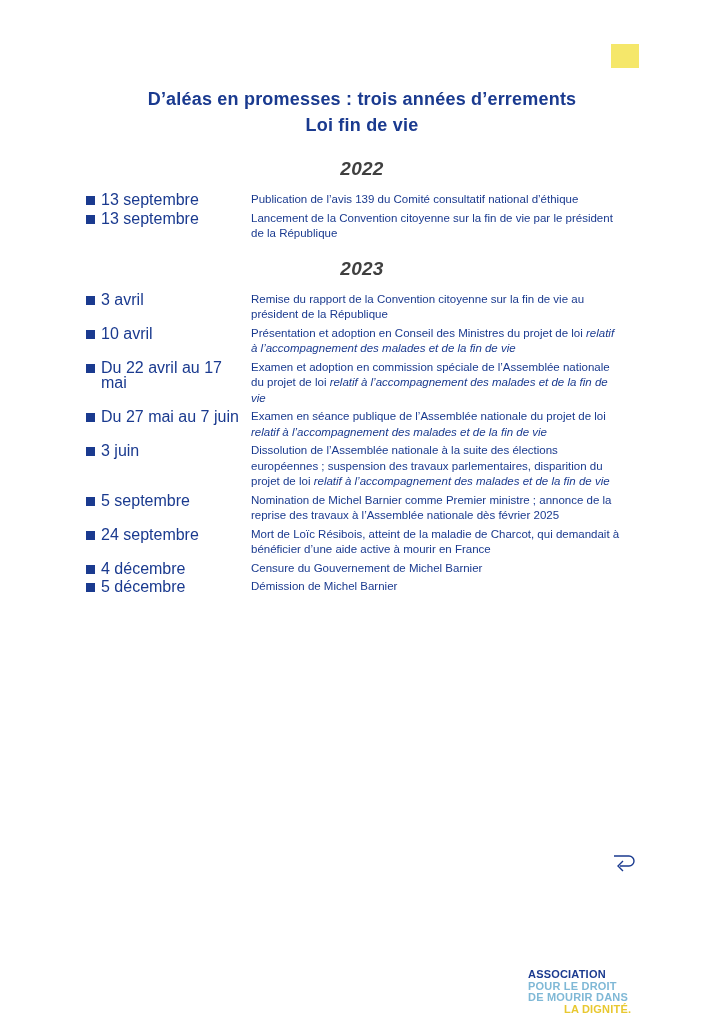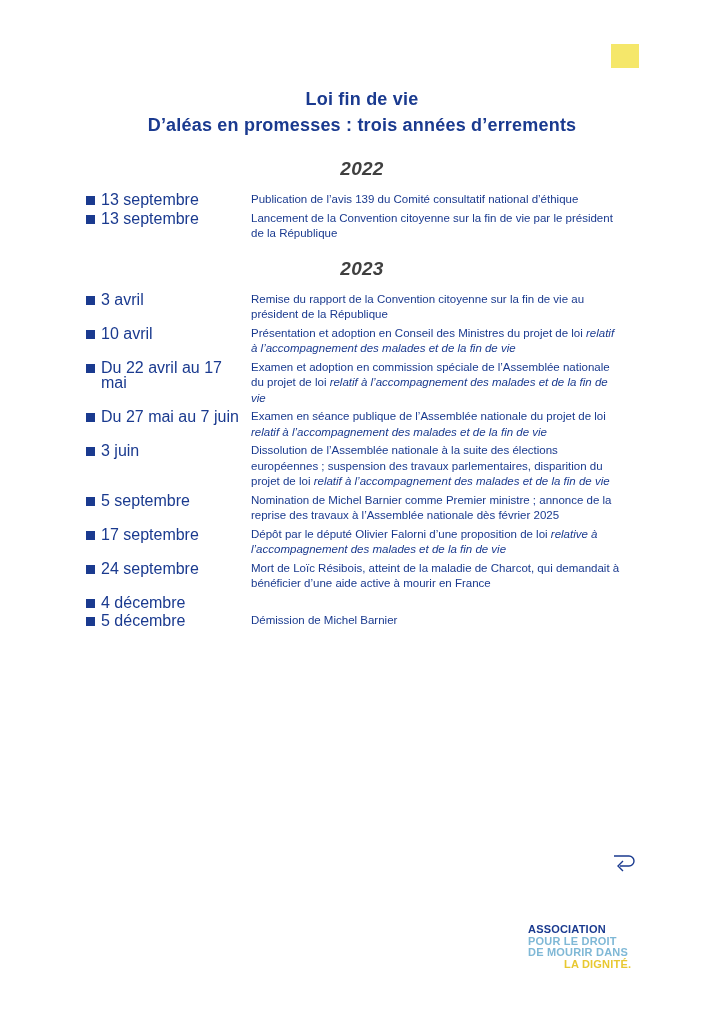--- a/index.html
+++ b/index.html
@@ -94,21 +94,21 @@
   .arrow-icon {
     position: absolute;
     left: 612px;
     top: 852px;
     width: 26px;
     height: 22px;
   }
   .logo {
     position: absolute;
     left: 528px;
-    top: 924px;
+    top: 969px;
     width: 112px;
     line-height: 11.5px;
   }
   .logo-line {
     font-size: 11px;
     font-weight: bold;
     letter-spacing: 0.2px;
     white-space: nowrap;
   }
   .logo-l1 { color: #1a3a8f; }
@@ -117,22 +117,22 @@
   .logo-l4 { color: #e8c830; padding-left: 36px; }
 </style>
 </head>
 <body>
 
 <div class="page">
 
   <div class="yellow-mark"></div>
 
   <div class="title-block">
+    <div class="title-line">D’aléas en promesses : trois années d’errements</div>
     <div class="title-line">Loi fin de vie</div>
-    <div class="title-line">D’aléas en promesses : trois années d’errements</div>
   </div>
 
   <div class="timeline">
       <div class="year-heading first">2022</div>
       <div class="entry">
         <span class="bullet"></span>
         <div class="entry-date">13 septembre</div>
         <div class="entry-text">Publication de l’avis 139 du Comité consultatif national d’éthique</div>
       </div>
       <div class="entry">
@@ -166,31 +166,27 @@
         <div class="entry-date">3 juin</div>
         <div class="entry-text">Dissolution de l’Assemblée nationale à la suite des élections européennes ; suspension des travaux parlementaires, disparition du projet de loi <i>relatif à l’accompagnement des malades et de la fin de vie</i></div>
       </div>
       <div class="entry">
         <span class="bullet"></span>
         <div class="entry-date">5 septembre</div>
         <div class="entry-text">Nomination de Michel Barnier comme Premier ministre ; annonce de la reprise des travaux à l’Assemblée nationale dès février 2025</div>
       </div>
       <div class="entry">
         <span class="bullet"></span>
-        <div class="entry-date">17 septembre</div>
-        <div class="entry-text">Dépôt par le député Olivier Falorni d’une proposition de loi <i>relative à l’accompagnement des malades et de la fin de vie</i></div>
-      </div>
-      <div class="entry">
-        <span class="bullet"></span>
         <div class="entry-date">24 septembre</div>
         <div class="entry-text">Mort de Loïc Résibois, atteint de la maladie de Charcot, qui demandait à bénéficier d’une aide active à mourir en France</div>
       </div>
       <div class="entry">
         <span class="bullet"></span>
         <div class="entry-date">4 décembre</div>
+        <div class="entry-text">Censure du Gouvernement de Michel Barnier</div>
       </div>
       <div class="entry">
         <span class="bullet"></span>
         <div class="entry-date">5 décembre</div>
         <div class="entry-text">Démission de Michel Barnier</div>
       </div>
     </div>
 
   <svg class="arrow-icon" viewBox="0 0 26 22" xmlns="http://www.w3.org/2000/svg">
     <path d="M2 4 H17 a5 5 0 0 1 0 10 H8" fill="none" stroke="#1a3a8f" stroke-width="1.4"></path>

